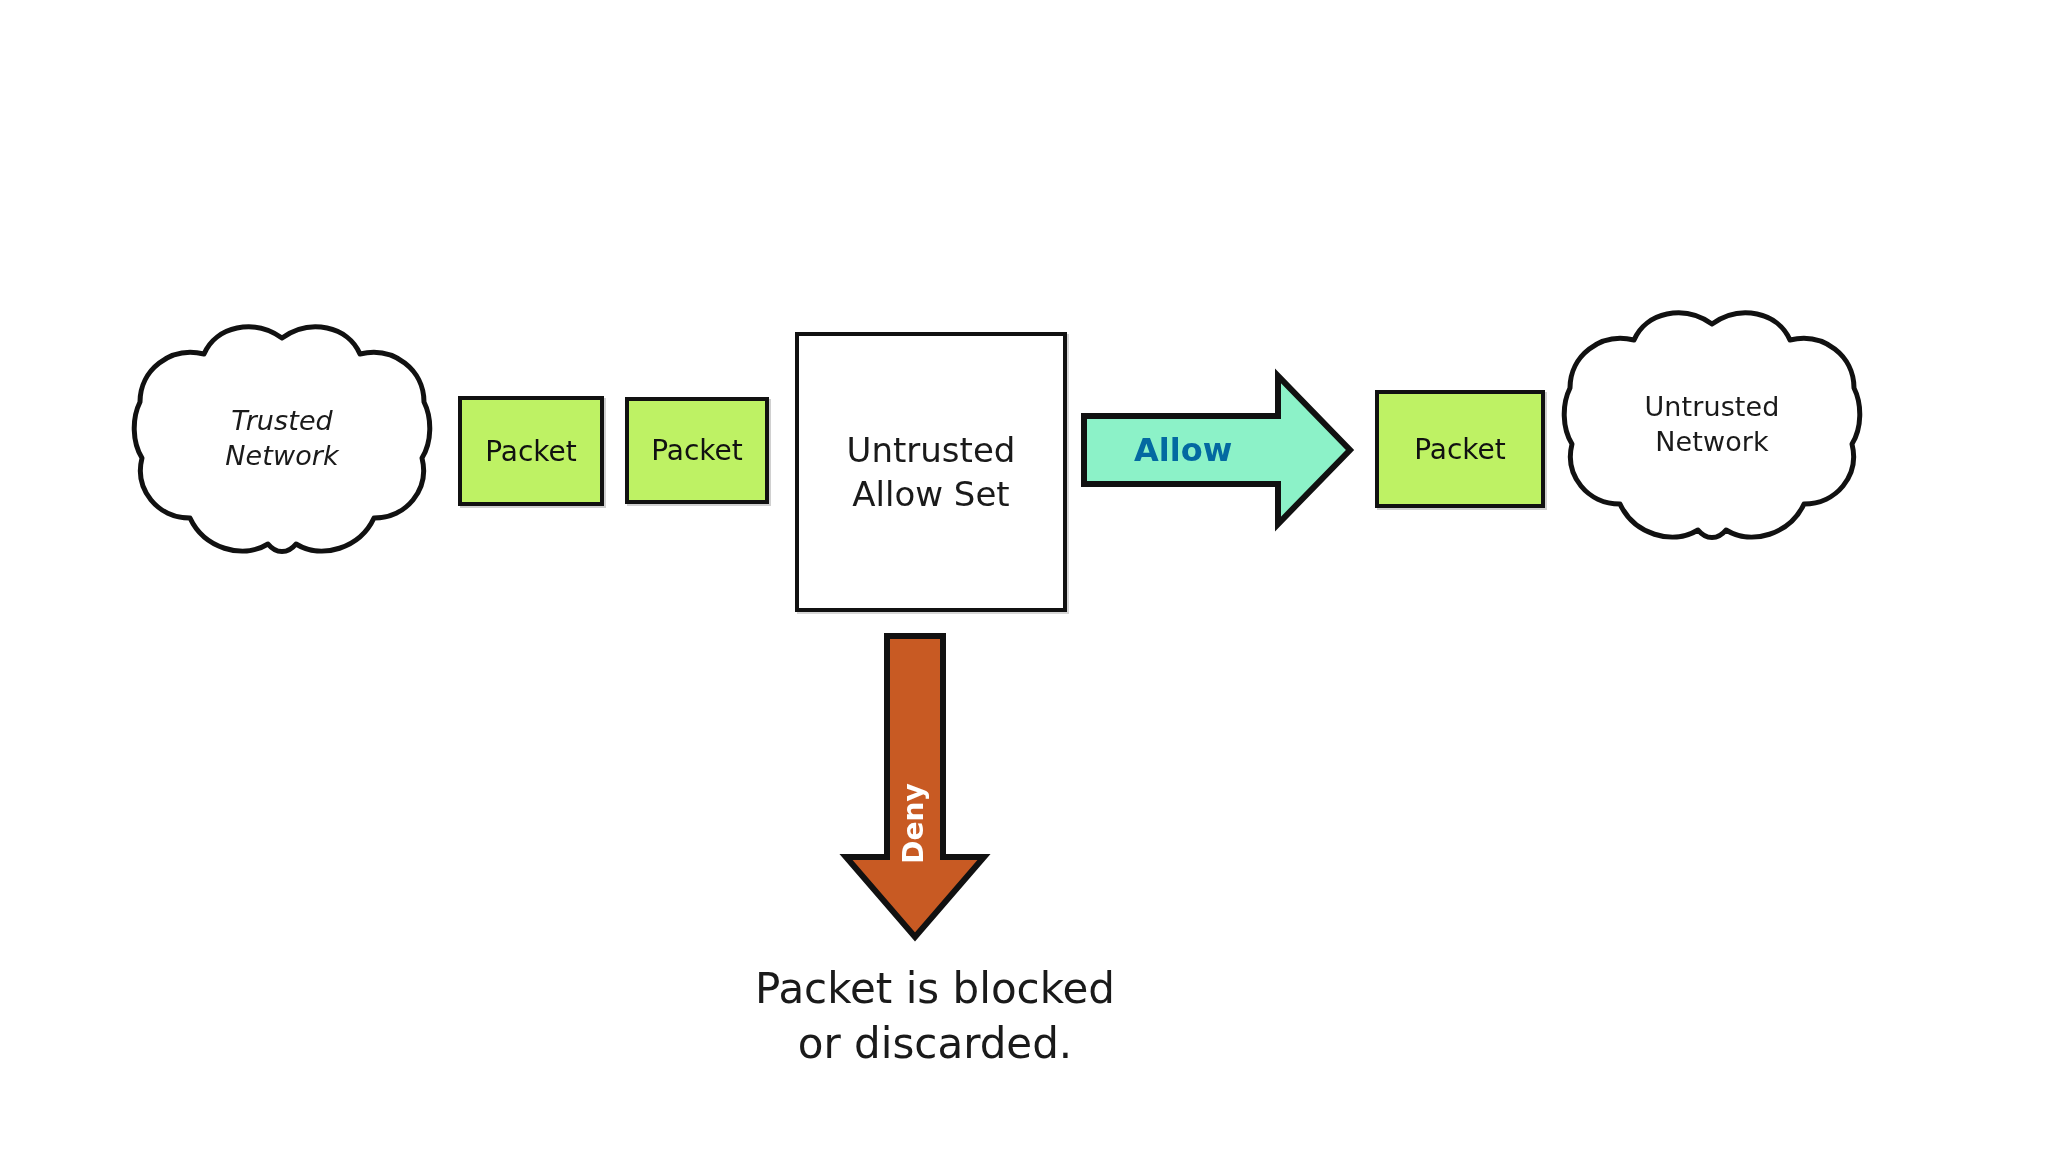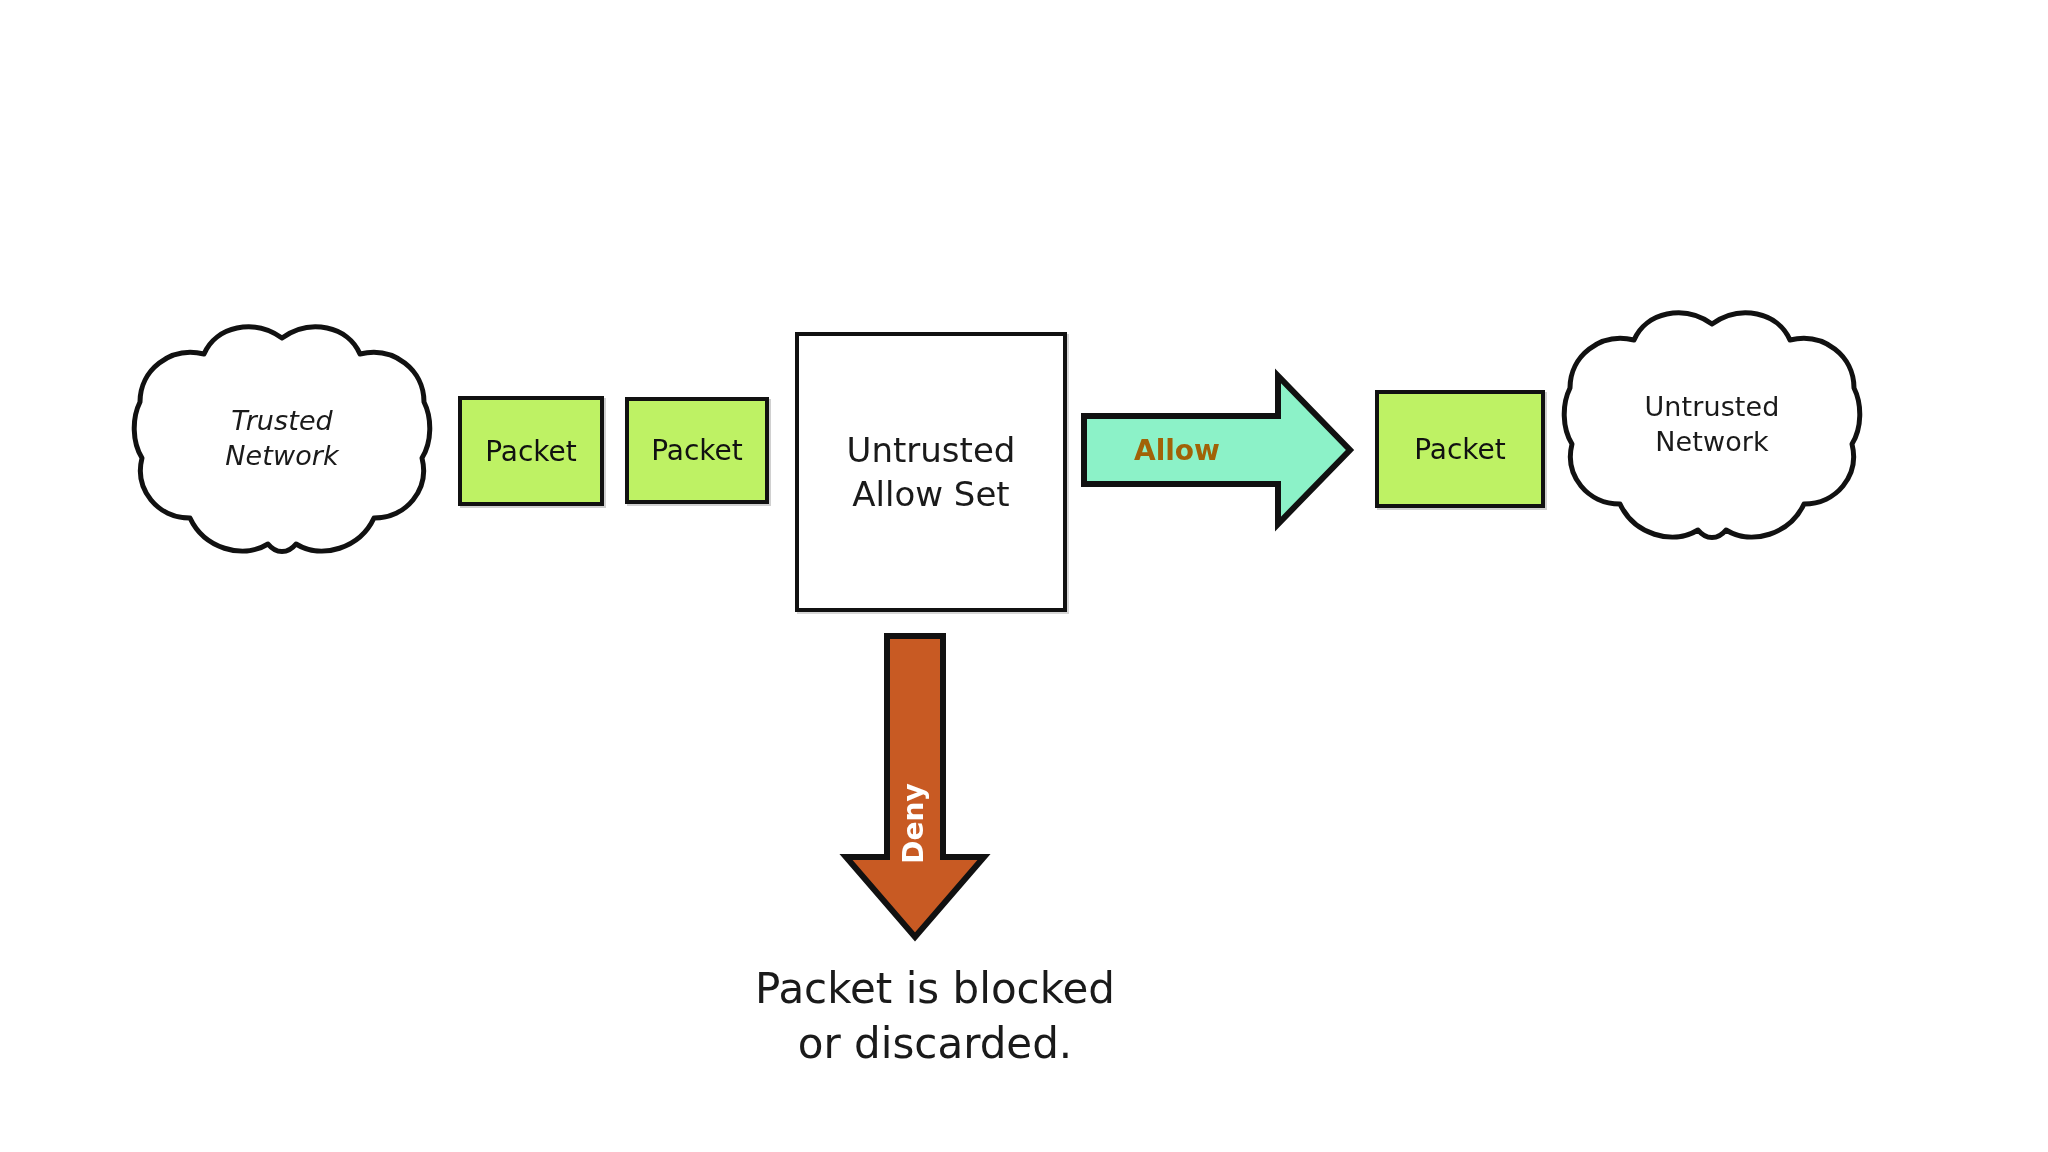--- a/index.html
+++ b/index.html
@@ -90,23 +90,23 @@
     position: absolute;
     left: 0;
     top: 0;
     width: 270px;
     height: 160px;
     display: flex;
     align-items: center;
     justify-content: flex-start;
     padding-left: 52px;
     box-sizing: border-box;
-    font-size: 28px;
+    font-size: 32px;
     font-weight: bold;
-    color: #a16207;
+    color: #0369a1;
     pointer-events: none;
   }
 
   
   #deny-arrow {
     position: absolute;
   }
   #deny-arrow svg { display: block; overflow: visible; }
   #deny-arrow .deny-text {
     position: absolute;

